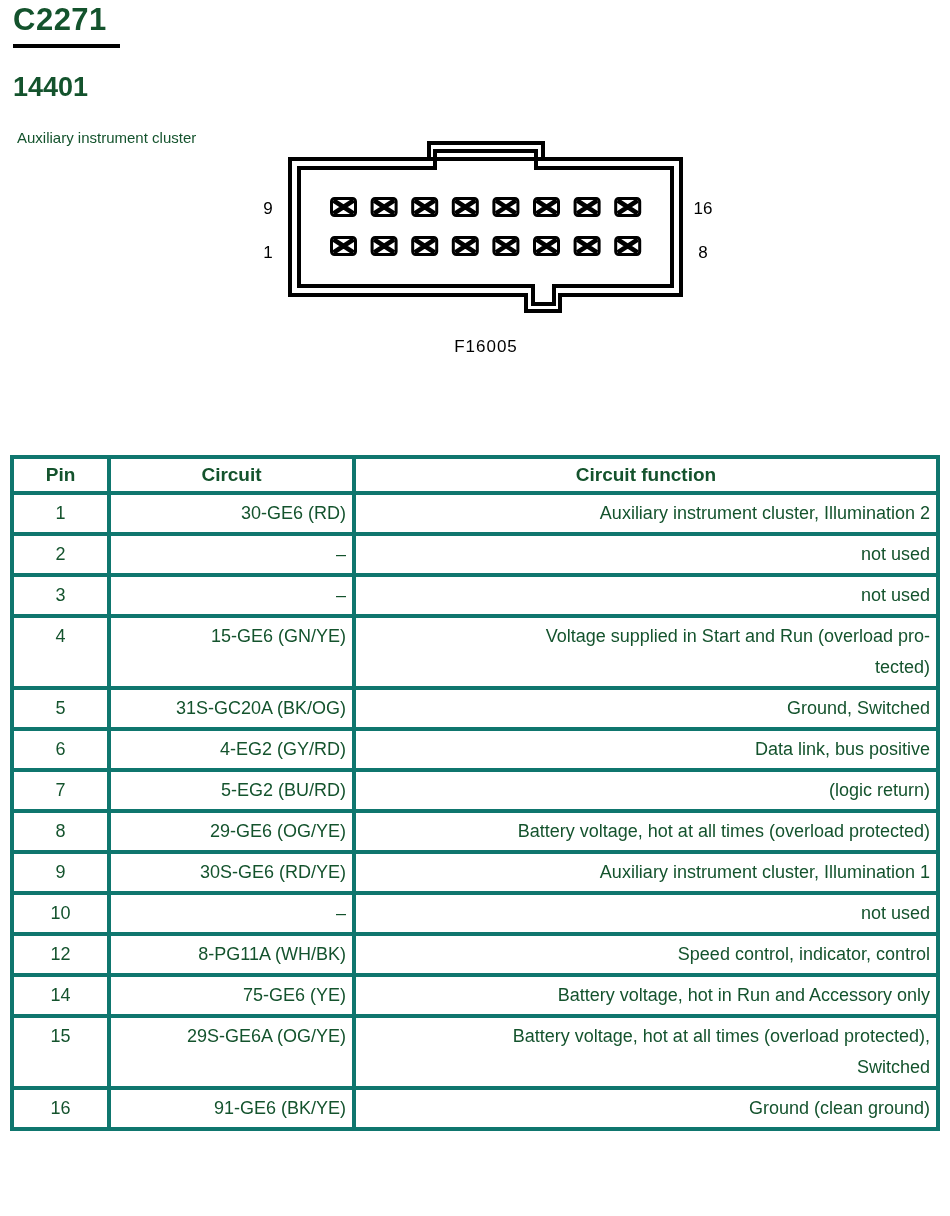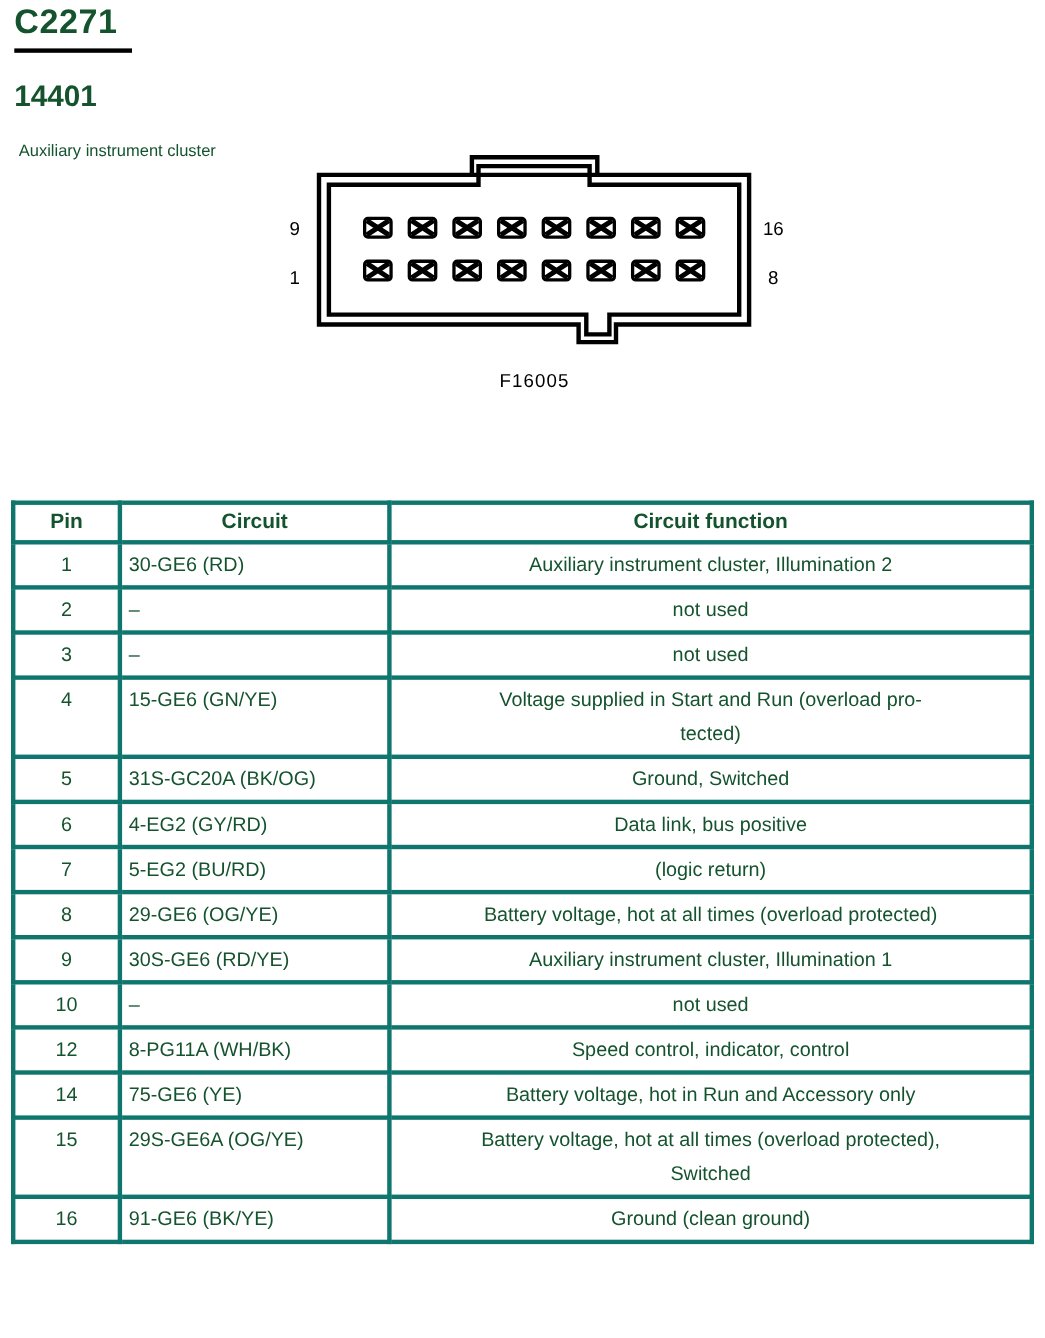--- a/index.html
+++ b/index.html
@@ -68,22 +68,22 @@
   table.pinout th {
     font-size: 19px;
     font-weight: bold;
     line-height: 28px;
     padding: 2px 4px;
     text-align: center;
   }
   col.c-pin-col { width: 97px; }
   col.c-circuit-col { width: 245px; }
   td.c-pin { text-align: center; }
-  td.c-circuit { text-align: left; }
-  td.c-fn { text-align: center; padding-left: 11px; white-space: pre-line; }
+  td.c-circuit { text-align: right; }
+  td.c-fn { text-align: right; padding-left: 11px; white-space: pre-line; }
 </style>
 </head>
 <body>
 
 <div id="canvas">
 
   <div class="connector-id">C2271</div>
 
   <div class="component-id">14401</div>
 

